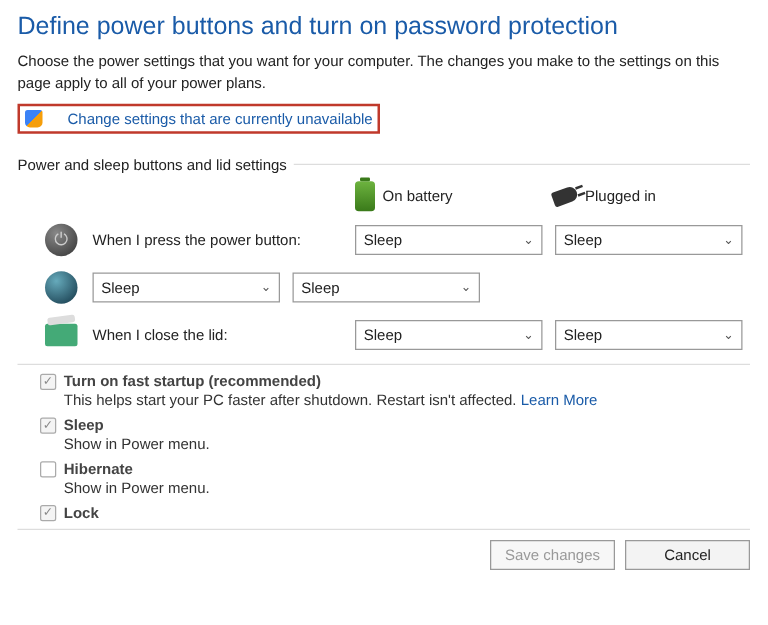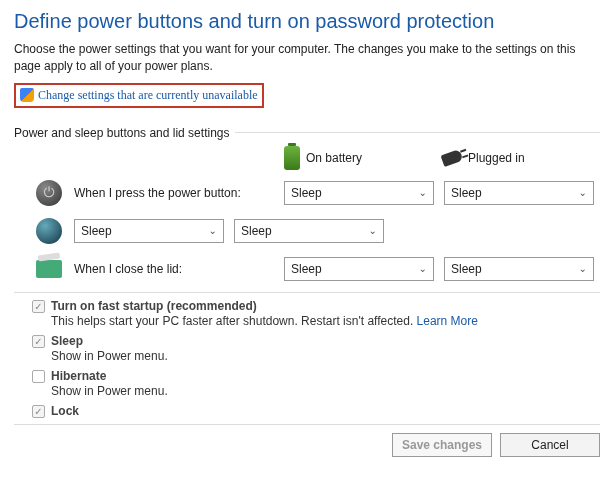--- a/index.html
+++ b/index.html
@@ -17,23 +17,22 @@
     font-weight: 400;
     color: #1a5ba8;
     margin: 0 0 8px 0;
   }
   .desc { margin: 0 0 8px 0; line-height: 1.4; }
   .change-link-wrap {
     border: 2px solid #c0392b;
     padding: 3px 4px;
     display: inline-flex;
     align-items: center;
-    gap: 4px;
+    gap: 20px;
     margin-bottom: 10px;
-    font-family: Liberation Serif, serif;
   }
   .shield {
     width: 14px; height: 14px;
     background: linear-gradient(135deg,#3b82f6 0 50%,#f59e0b 50% 100%);
     border-radius: 2px 2px 4px 4px;
     display:inline-block;
   }
   .link { color: #1a5ba8; cursor: pointer; }
   .section-hdr {
     display:flex; align-items:center; gap:6px;
@@ -80,21 +79,21 @@
   .footer {
     border-top:1px solid #ddd;
     margin-top:6px; padding-top:8px;
     display:flex; justify-content:flex-end; gap:8px;
   }
   .btn {
     min-width:100px; height:24px; border:1px solid #999;
     background:#f3f3f3; display:flex; align-items:center; justify-content:center;
     cursor:pointer;
   }
-  .btn.disabled{color:#999;background:#f7f7f7;cursor:default;font-weight:bold;}
+  .btn.disabled{color:#999;background:#f7f7f7;cursor:default;}
 </style>
 </head>
 <body>
 
 
 
 <h1>Define power buttons and turn on password protection</h1>
 <p class="desc">Choose the power settings that you want for your computer. The changes you make to the settings on this page apply to all of your power plans.</p>
 
 <div class="change-link-wrap">

